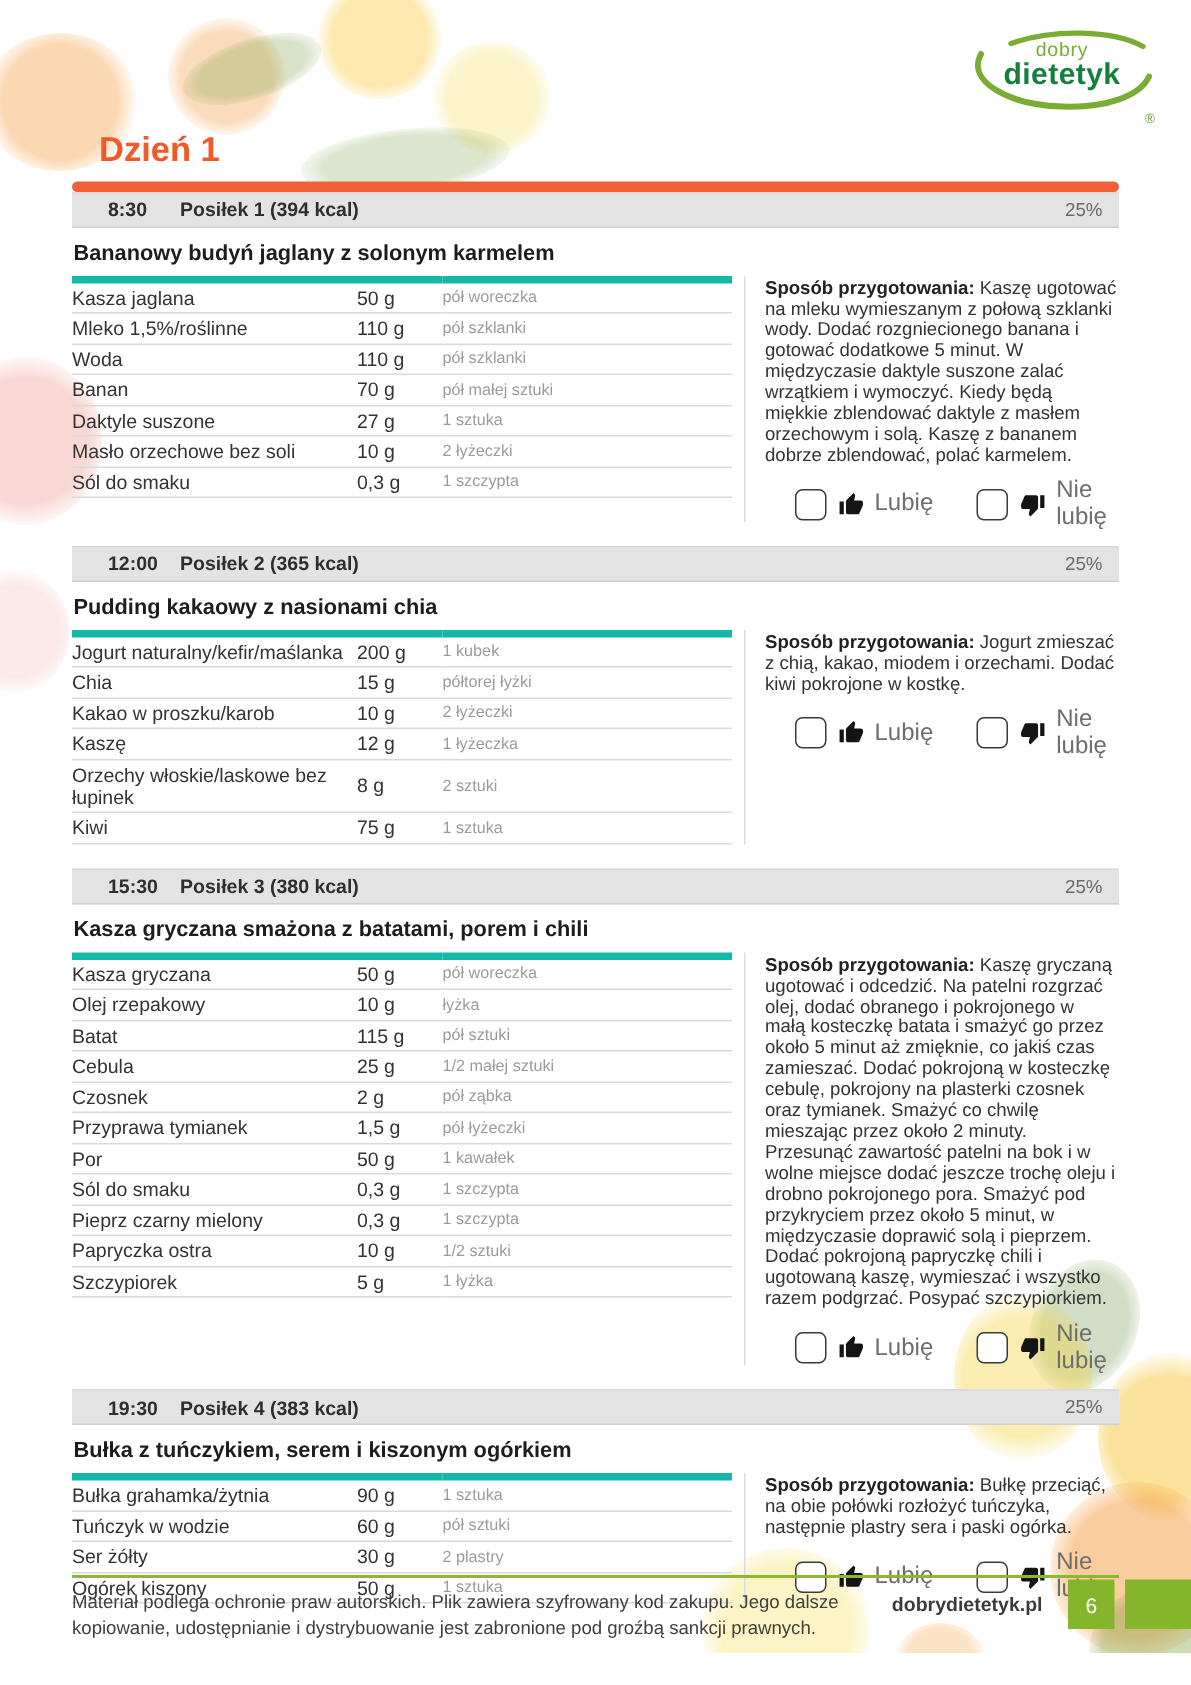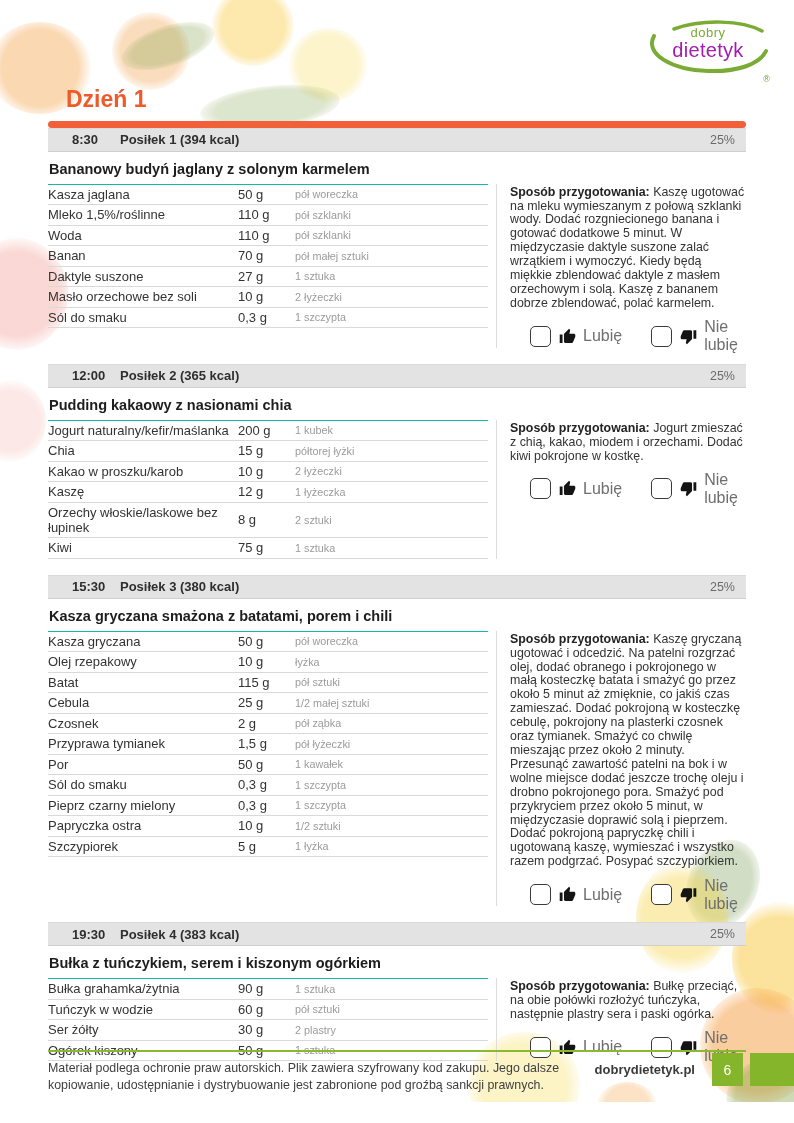--- a/index.html
+++ b/index.html
@@ -9,21 +9,21 @@
     position: relative; width: 794px; height: 1102px;
     background: #ffffff; overflow: hidden; margin: 0 auto;
   }
   
   .deco { position: absolute; pointer-events: none; z-index: 0; }
   .round { border-radius: 50%; }
   
   .logo { position: absolute; top: 16px; right: 18px; width: 136px; height: 70px; z-index: 2; text-align: center; }
   .logo svg { position: absolute; left: 0; top: 0; }
   .logo-top { position: relative; font-size: 13px; color: #7aab33; margin-top: 9px; letter-spacing: .5px; }
-  .logo-main { position: relative; font-size: 20px; font-weight: normal; color: #a21caf; line-height: 1; letter-spacing: .3px; }
+  .logo-main { position: relative; font-size: 20px; font-weight: bold; color: #15803d; line-height: 1; letter-spacing: .3px; }
   .logo-reg { position: absolute; right: 6px; bottom: 2px; font-size: 9px; color: #6aa02c; }
   
   .content { position: relative; z-index: 1; padding: 86px 48px 0 48px; }
   h1.day-title { font-size: 23px; font-weight: bold; color: #f05a28; margin-left: 18px; line-height: 1.2; }
   .orange-bar { height: 7px; background: #f2603a; border-radius: 4px; margin-top: 7px; margin-bottom: 0; }
   
   .meal { margin-bottom: 16px; }
   .meal-header {
     display: flex; align-items: center; height: 24px;
     background: #e3e3e3; border-bottom: 1px solid #cfcfcf; border-top: 1px solid #dadada;
@@ -31,21 +31,21 @@
   }
   .meal-header .time { font-weight: bold; color: #2e2e2e; padding-left: 24px; width: 72px; }
   .meal-header .mname { font-weight: bold; color: #2e2e2e; flex: 1; }
   .meal-header .pct { font-weight: normal; color: #6b6b6b; padding-right: 11px; font-size: 12.5px; }
   h2.dish { font-size: 14.5px; font-weight: bold; color: #1d1d1d; margin: 9px 0 7px 1px; }
   .cols { display: flex; align-items: stretch; }
   .left-col { width: 440px; }
   .v-divider { width: 1px; background: #dcdcdc; margin-left: 8px; margin-right: 13px; }
   .right-col { width: 236px; }
   
-  table.ing { width: 440px; border-collapse: collapse; table-layout: fixed; border-top: 1px solid #14b8a6; }
+  table.ing { width: 440px; border-collapse: collapse; table-layout: fixed; border-top: 5px solid #14b8a6; }
   table.ing td { border-bottom: 1px solid #d9d9d9; vertical-align: middle; padding: 2px 0 2.5px 0; }
   td.ing-name  { width: 190px; font-size: 13px; color: #333; padding-left: 9px; }
   td.ing-amount{ width: 57px;  font-size: 13px; color: #333; }
   td.ing-measure{ font-size: 10.8px; color: #9b9b9b; }
   
   .prep-text { font-size: 12.4px; line-height: 13.9px; color: #333; margin-top: 2px; }
   .prep-label { font-weight: bold; color: #222; }
   .rate-row { display: flex; align-items: center; margin-top: 14px; height: 23px; }
   .checkbox {
     width: 21px; height: 21px; border: 1.5px solid #3a3a3a; border-radius: 5px;

